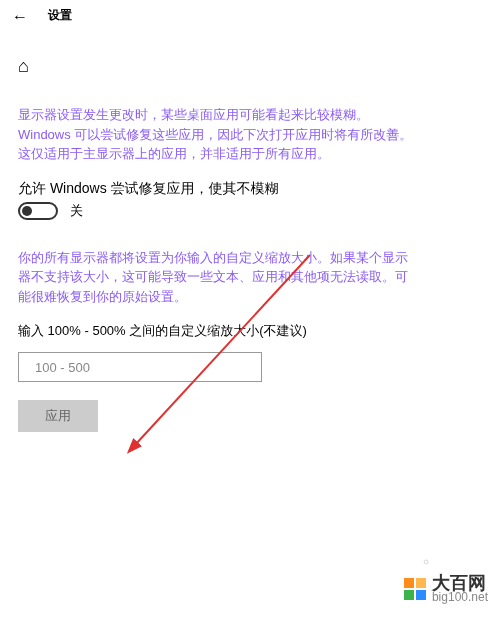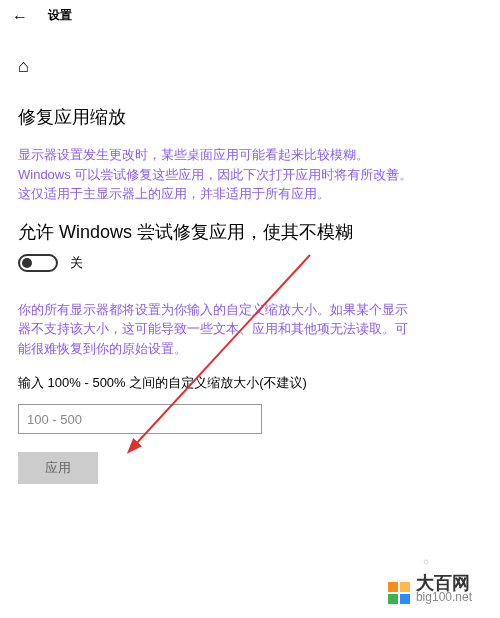--- a/index.html
+++ b/index.html
@@ -6,52 +6,51 @@
     body { font-family: "Microsoft YaHei", "Segoe UI", sans-serif; background: #fff; color: #000; width: 500px; height: 618px; position: relative; overflow: hidden; }
     .top-bar { display: flex; align-items: center; padding: 6px 12px; gap: 20px; }
     .back-arrow { font-size: 16px; cursor: pointer; }
     .top-title { font-size: 12px; font-weight: bold; }
     .main { padding: 12px 18px; }
     .page-header { display: flex; align-items: center; gap: 14px; margin-top: 14px; margin-bottom: 28px; }
     .home-icon { font-size: 18px; }
     .page-title { font-size: 26px; font-weight: 600; }
     .section-title { font-size: 18px; font-weight: 500; margin-bottom: 16px; }
     .desc-text { font-size: 13px; line-height: 1.5; color: #8b5cf6; margin-bottom: 16px; max-width: 400px; }
-    .toggle-label { font-size: 18px; margin-bottom: 10px; }
+    .toggle-label { font-size: 14px; margin-bottom: 4px; }
     .toggle-row { display: flex; align-items: center; gap: 12px; margin-bottom: 28px; }
     .toggle { width: 40px; height: 18px; border: 2px solid #333; border-radius: 10px; position: relative; cursor: pointer; }
     .toggle-knob { width: 10px; height: 10px; background: #333; border-radius: 50%; position: absolute; left: 2px; top: 2px; }
     .toggle-state { font-size: 13px; }
     .input-label { font-size: 13px; margin-bottom: 12px; }
-    .scale-input { width: 244px; height: 30px; border: 1px solid #999; padding: 4px 8px; font-size: 13px; color: #000000; }
+    .scale-input { width: 244px; height: 30px; border: 1px solid #999; padding: 4px 16px; font-size: 13px; color: #000000; }
     .scale-input::placeholder { color: #888; }
     .apply-btn { margin-top: 18px; width: 80px; height: 32px; background: #ccc; border: none; color: #666; font-size: 13px; cursor: default; }
     .annotation-arrow { position: absolute; pointer-events: none; }
-    .watermark { position: absolute; bottom: 14px; right: 28px; display: flex; align-items: flex-end; gap: 6px; }
+    .watermark { position: absolute; bottom: 14px; right: 12px; display: flex; align-items: center; gap: 6px; }
     .wm-logo { display: grid; grid-template-columns: 10px 10px; grid-template-rows: 10px 10px; gap: 2px; }
     .wm-sq { width: 10px; height: 10px; }
     .wm-text { font-size: 18px; font-weight: bold; color: #333; line-height: 1; }
     .wm-sub { font-size: 12px; color: #888; margin-top: -2px; }
     .wm-col { display: flex; flex-direction: column; }
     .faint { position: absolute; bottom: 48px; right: 68px; font-size: 14px; color: #ddd; }
   </style>
 </head>
 <body>
 
 <div class="top-bar">
   <span class="back-arrow">←</span>
   <span class="top-title">设置</span>
 </div>
 
 <div class="main">
   <div class="page-header">
     <span class="home-icon">⌂</span>
   </div>
 
-  <h2 class="section-title">修复应用缩放</h2>
   <p class="desc-text">显示器设置发生更改时，某些桌面应用可能看起来比较模糊。Windows 可以尝试修复这些应用，因此下次打开应用时将有所改善。这仅适用于主显示器上的应用，并非适用于所有应用。</p>
   <p class="toggle-label">允许 Windows 尝试修复应用，使其不模糊</p>
   <div class="toggle-row">
     <div class="toggle">
       <div class="toggle-knob"></div>
     </div>
     <span class="toggle-state">关</span>
   </div>
 
   <p class="desc-text">你的所有显示器都将设置为你输入的自定义缩放大小。如果某个显示器不支持该大小，这可能导致一些文本、应用和其他项无法读取。可能很难恢复到你的原始设置。</p>

